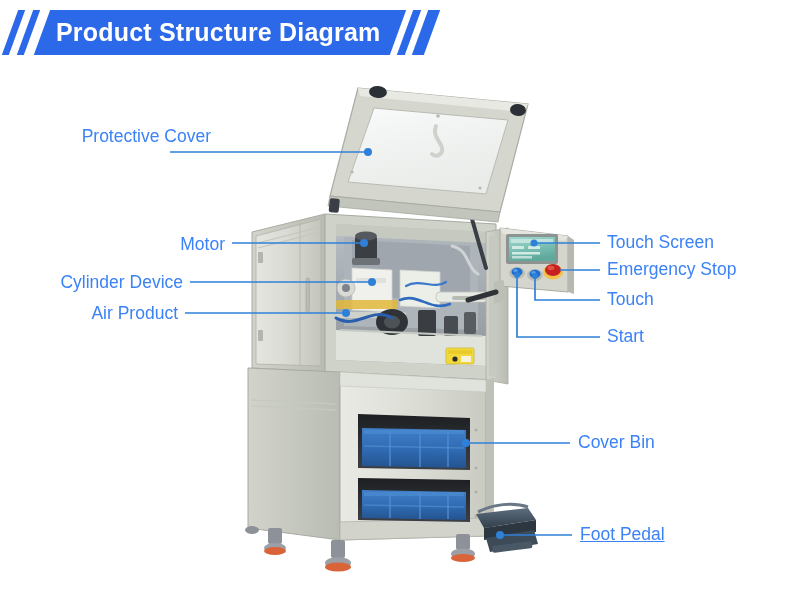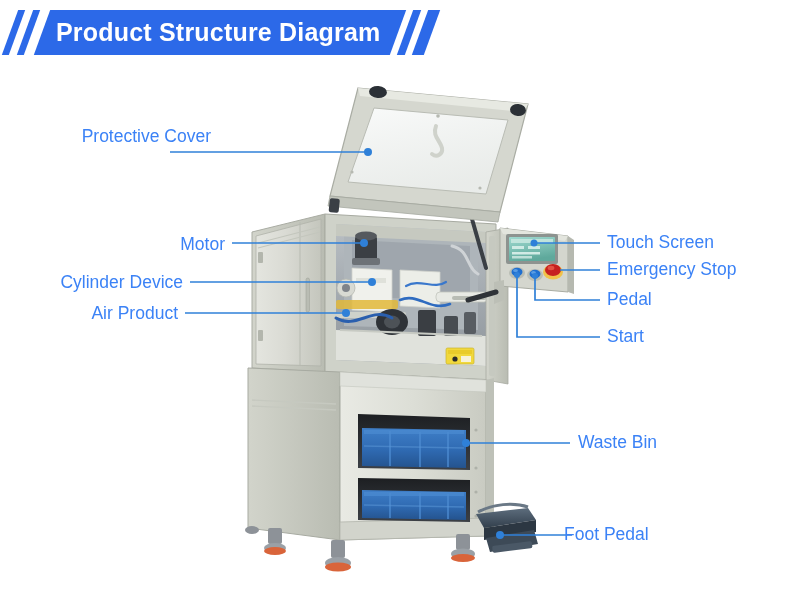--- a/index.html
+++ b/index.html
@@ -382,21 +382,21 @@
   <div class="label left-side" style="left:14px; top:236px; width:211px;">Motor</div>
 
   <div class="label left-side" style="left:14px; top:274px; width:169px;">Cylinder Device</div>
 
   <div class="label left-side" style="left:14px; top:305px; width:164px;">Air Product</div>
 
   <div class="label right-side" style="left:607px; top:234px;">Touch Screen</div>
 
   <div class="label right-side" style="left:607px; top:261px;text-align:right;">Emergency Stop</div>
 
-  <div class="label right-side" style="left:607px; top:291px;">Pedal</div>
+  <div class="label right-side" style="left:607px; top:291px;">Touch</div>
 
   <div class="label right-side" style="left:607px; top:328px;">Start</div>
 
-  <div class="label right-side" style="left:578px; top:434px;">Waste Bin</div>
-
-  <div class="label right-side" style="left:564px; top:526px;">Foot Pedal</div>
+  <div class="label right-side" style="left:578px; top:434px;">Cover Bin</div>
+
+  <div class="label right-side" style="left:580px; top:526px;text-decoration:underline;">Foot Pedal</div>
 
 </div>
 
 </body></html>

